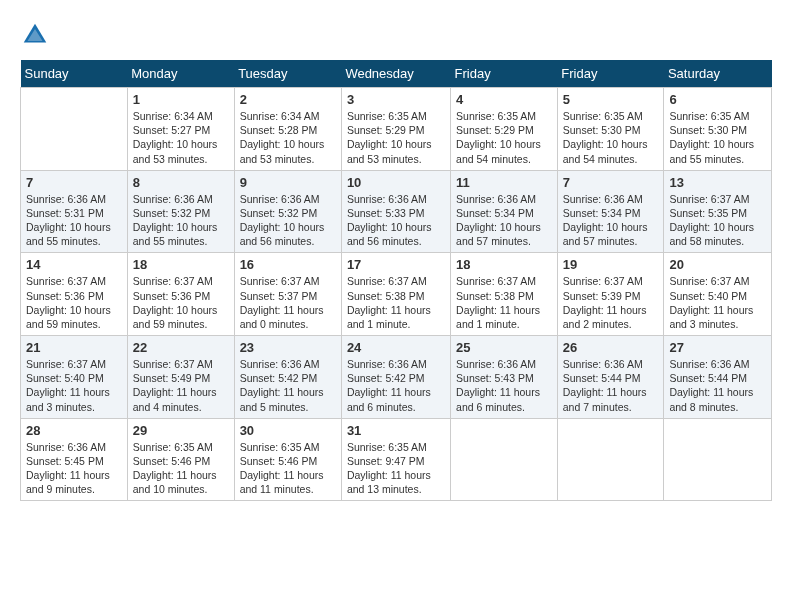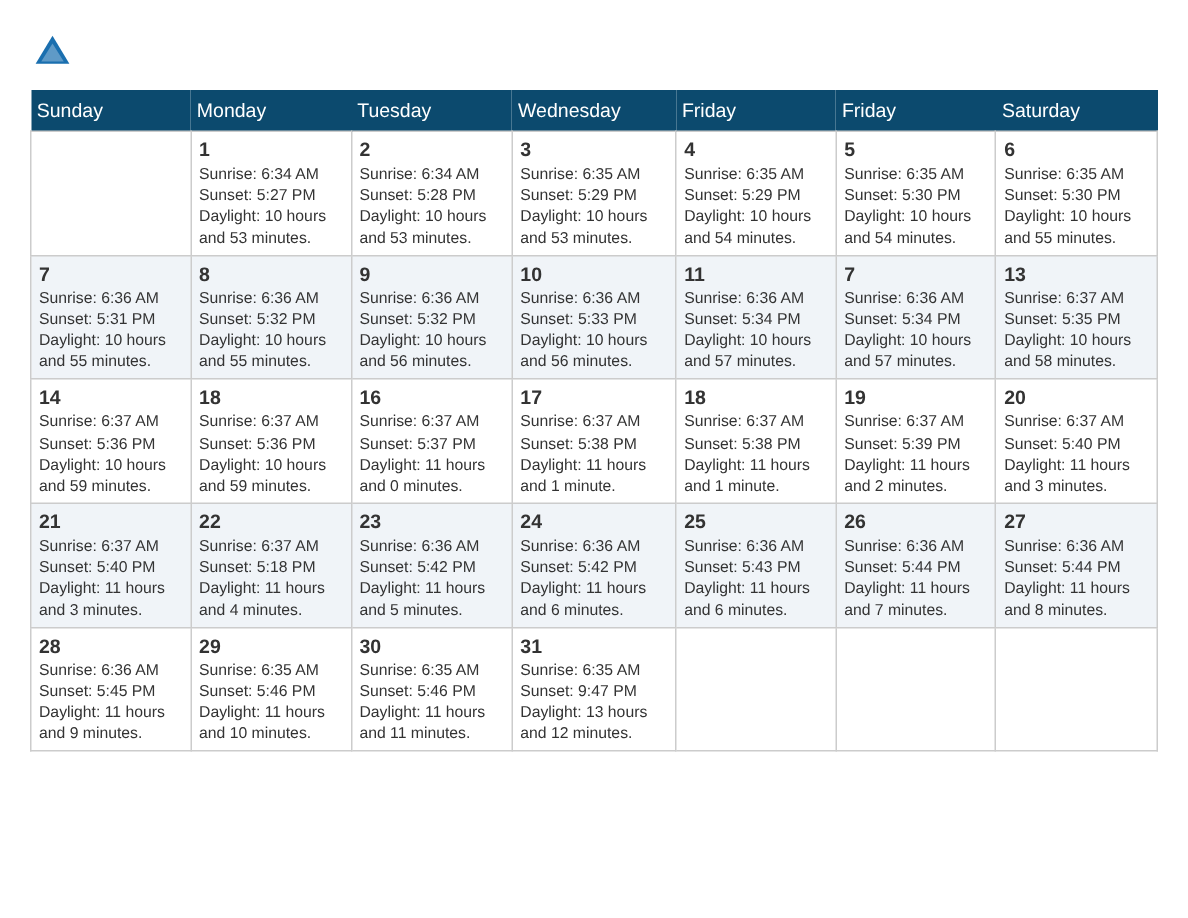--- a/index.html
+++ b/index.html
@@ -208,21 +208,21 @@
           <div class="cell-text"><span>Sunrise: 6:37 AM</span><br><span>Sunset: 5:40 PM</span><br><span>Daylight: 11 hours and 3 minutes.</span></div>
         </td>
       </tr>
       <tr>
         <td>
           <span class="day-num">21</span>
           <div class="cell-text"><span>Sunrise: 6:37 AM</span><br><span>Sunset: 5:40 PM</span><br><span>Daylight: 11 hours and 3 minutes.</span></div>
         </td>
         <td>
           <span class="day-num">22</span>
-          <div class="cell-text"><span>Sunrise: 6:37 AM</span><br><span>Sunset: 5:18 PM</span><br><span>Daylight: 11 hours and 4 minutes.</span></div>
+          <div class="cell-text"><span>Sunrise: 6:37 AM</span><br><span>Sunset: 5:49 PM</span><br><span>Daylight: 11 hours and 4 minutes.</span></div>
         </td>
         <td>
           <span class="day-num">23</span>
           <div class="cell-text"><span>Sunrise: 6:36 AM</span><br><span>Sunset: 5:42 PM</span><br><span>Daylight: 11 hours and 5 minutes.</span></div>
         </td>
         <td>
           <span class="day-num">24</span>
           <div class="cell-text"><span>Sunrise: 6:36 AM</span><br><span>Sunset: 5:42 PM</span><br><span>Daylight: 11 hours and 6 minutes.</span></div>
         </td>
         <td>
@@ -246,20 +246,20 @@
         <td>
           <span class="day-num">29</span>
           <div class="cell-text"><span>Sunrise: 6:35 AM</span><br><span>Sunset: 5:46 PM</span><br><span>Daylight: 11 hours and 10 minutes.</span></div>
         </td>
         <td>
           <span class="day-num">30</span>
           <div class="cell-text"><span>Sunrise: 6:35 AM</span><br><span>Sunset: 5:46 PM</span><br><span>Daylight: 11 hours and 11 minutes.</span></div>
         </td>
         <td>
           <span class="day-num">31</span>
-          <div class="cell-text"><span>Sunrise: 6:35 AM</span><br><span>Sunset: 9:47 PM</span><br><span>Daylight: 13 hours and 12 minutes.</span></div>
+          <div class="cell-text"><span>Sunrise: 6:35 AM</span><br><span>Sunset: 9:47 PM</span><br><span>Daylight: 11 hours and 13 minutes.</span></div>
         </td>
         <td class="empty-cell"></td>
         <td class="empty-cell"></td>
         <td class="empty-cell"></td>
       </tr>
     </tbody>
 </table>
 
 </body></html>

